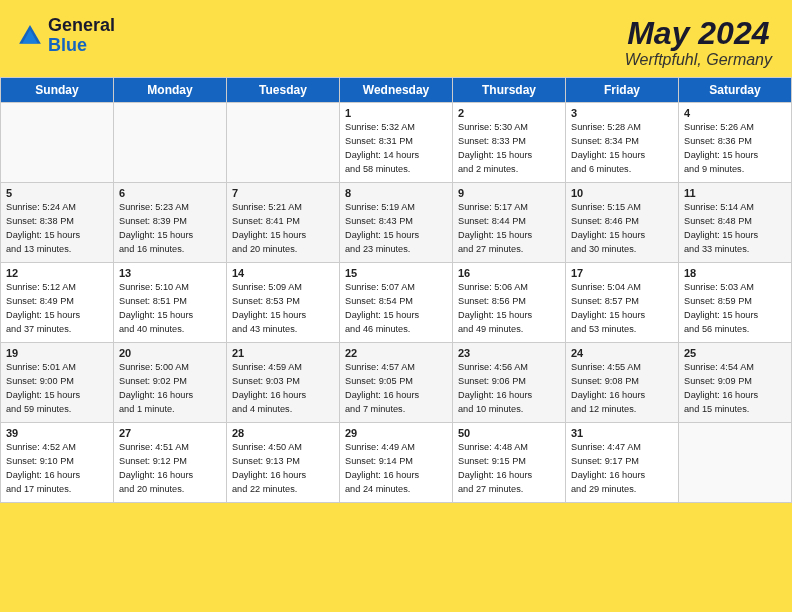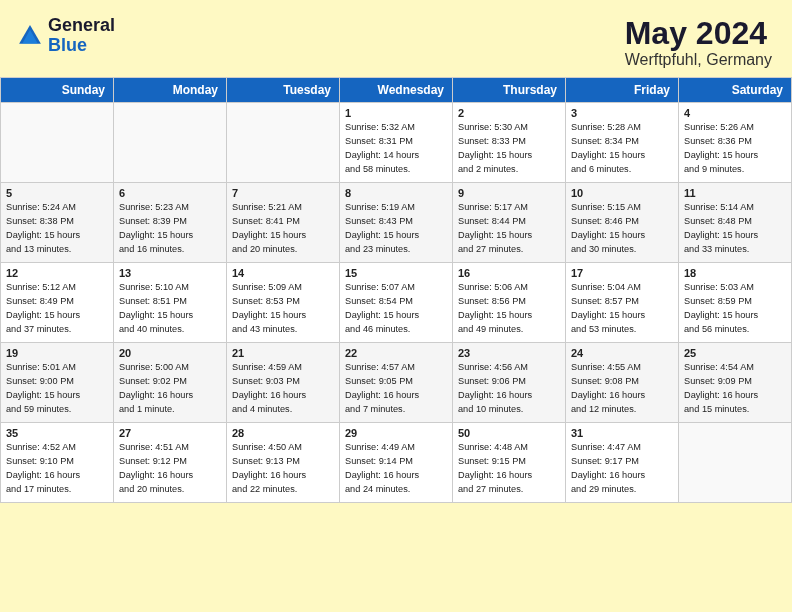--- a/index.html
+++ b/index.html
@@ -6,21 +6,21 @@
     body {
       font-family: Arial, sans-serif;
       background: #fff;
       width: 792px;
       min-height: 612px;
       overflow: hidden;
     }
     .page {
       width: 792px;
       min-height: 612px;
-      background: #fef9c3;
+      background: #fde047;
       padding: 0;
     }
     .header {
       display: flex;
       justify-content: space-between;
       align-items: flex-start;
       padding: 16px 20px 8px 16px;
     }
     .logo {
       display: flex;
@@ -32,21 +32,22 @@
       color: #1a1a2e;
       line-height: 1.1;
     }
     .logo-text .blue { color: #1565c0; text-align: center; }
     .logo-icon {
       width: 28px;
       height: 28px;
       margin-right: 4px;
     }
     .title-block {
-      text-align: left;
+      text-align: center;
+      font-style: italic;
     }
     .title-main {
       font-size: 32px;
       font-weight: bold;
       color: #1a1a2e;
       line-height: 1.1;
     }
     .title-sub {
       font-size: 16px;
       color: #333;
@@ -56,21 +57,21 @@
       border-collapse: collapse;
       margin: 0;
     }
     .calendar th {
       background: #1565c0;
       color: #fff;
       font-size: 12px;
       font-weight: bold;
       padding: 5px 8px;
       border: 1px solid #ccc;
-      text-align: right;
+      text-align: center;
     }
     .calendar td {
       border: 1px solid #ccc;
       vertical-align: top;
       padding: 4px 5px;
       font-size: 9.5px;
       color: #222;
       background: #fff;
       width: calc(100% / 7);
       height: 80px;
@@ -235,21 +236,21 @@
             <span class="day-num">24</span>
             <div class="day-info">Sunrise: 4:55 AM<br>Sunset: 9:08 PM<br>Daylight: 16 hours<br>and 12 minutes.</div>
           </td>
           <td>
             <span class="day-num">25</span>
             <div class="day-info">Sunrise: 4:54 AM<br>Sunset: 9:09 PM<br>Daylight: 16 hours<br>and 15 minutes.</div>
           </td>
         </tr>
         <tr>
           <td>
-            <span class="day-num">35</span>
+            <span class="day-num">39</span>
             <div class="day-info">Sunrise: 4:52 AM<br>Sunset: 9:10 PM<br>Daylight: 16 hours<br>and 17 minutes.</div>
           </td>
           <td>
             <span class="day-num">27</span>
             <div class="day-info">Sunrise: 4:51 AM<br>Sunset: 9:12 PM<br>Daylight: 16 hours<br>and 20 minutes.</div>
           </td>
           <td>
             <span class="day-num">28</span>
             <div class="day-info">Sunrise: 4:50 AM<br>Sunset: 9:13 PM<br>Daylight: 16 hours<br>and 22 minutes.</div>
           </td>

